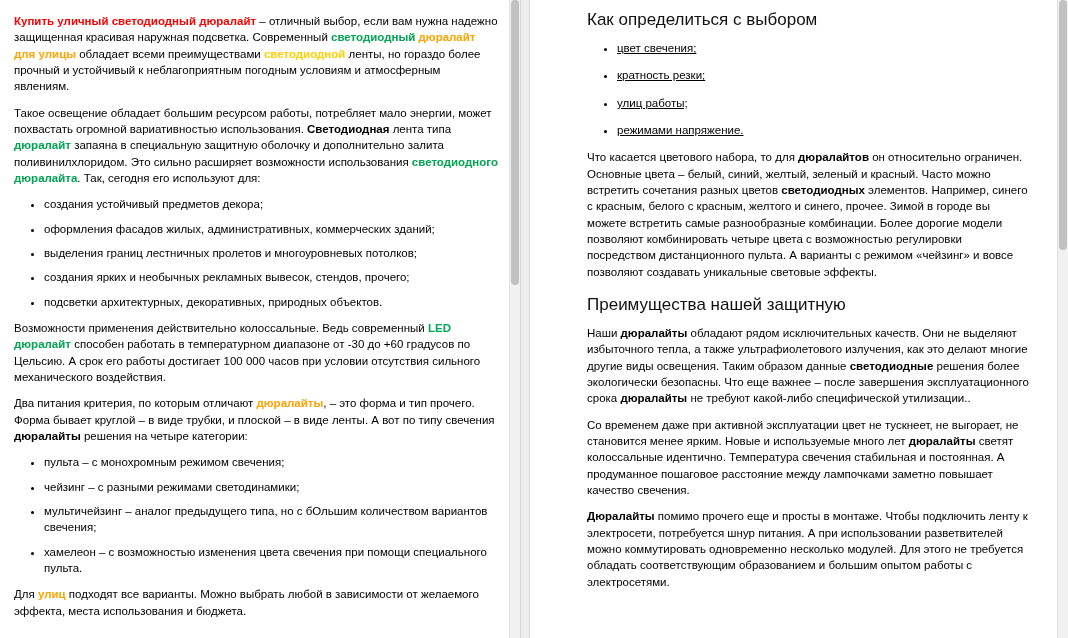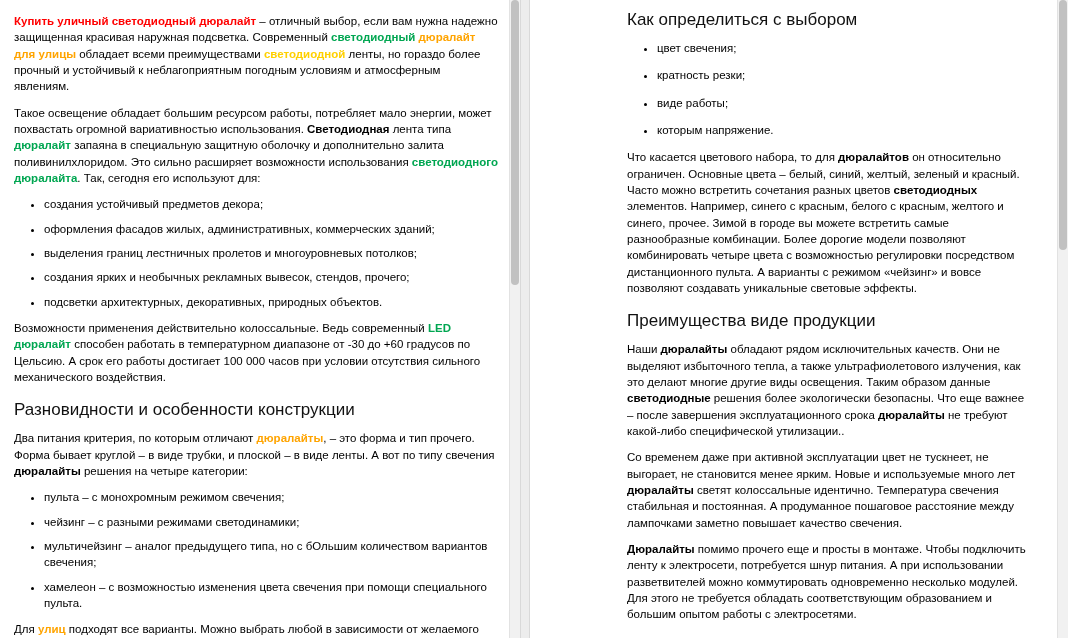--- a/index.html
+++ b/index.html
@@ -3,34 +3,34 @@
 <meta charset="utf-8">
 <style>
   * { margin:0; padding:0; box-sizing:border-box; }
   html,body { width:1068px; height:638px; background:#ffffff; overflow:hidden; }
   body { font-family:"Liberation Sans", sans-serif; color:#000; }
 
   .workspace { display:flex; width:1068px; height:638px; }
 
   .pane { position:relative; background:#ffffff; height:638px; overflow:hidden; }
   .pane-left { width:520px; }
-  .pane-right { flex:1;padding-left:40px; }
+  .pane-right { flex:1; }
 
   .divider { width:10px; background:#ededed; border-left:1px solid #d9d9d9; border-right:1px solid #d9d9d9; }
 
   .content { height:100%; overflow:hidden; }
   .content-left { padding:13px 22px 0 14px; }
   .content-right { padding:8px 36px 0 57px; }
 
   .content p { font-size:11.5px; line-height:1.42; margin-bottom:10px; }
   .content h2 { font-size:17px; font-weight:400; color:#111; margin:15px 0 10px 0; }
   .content-right h2:first-child { margin-top:2px; }
   .content ul { list-style:disc; margin:2px 0 10px 0; padding-left:30px; }
   .content li { font-size:11.5px; line-height:1.42; margin-bottom:8px; }
-  .content-right li { margin-bottom:11px; }
+  .content-right li { margin-bottom:11px;text-decoration:underline; }
 
   .scrollbar { position:absolute; top:0; right:0; width:11px; height:638px; background:#f1f1f1; border-left:1px solid #e2e2e2; }
   .scroll-thumb { position:absolute; left:1px; width:8px; background:#c1c1c1; border-radius:4px; }
   .thumb-left { top:0; height:285px; }
   .thumb-right { top:0; height:250px; }
 </style>
 </head>
 <body>
 
 <div class="workspace">
@@ -40,21 +40,20 @@
         <p><span style="font-weight: 700; color: rgb(255, 0, 0);">Купить уличный светодиодный дюралайт</span><span> – отличный выбор, если вам нужна надежно защищенная красивая наружная подсветка. Современный </span><span style="font-weight: 700; color: rgb(0, 166, 81);">светодиодный</span><span style="font-weight: 700; color: rgb(255, 164, 0);"> дюралайт для улицы</span><span> обладает всеми преимуществами </span><span style="font-weight: 700; color: rgb(255, 208, 0);">светодиодной</span><span> ленты, но гораздо более прочный и устойчивый к неблагоприятным погодным условиям и атмосферным явлениям.</span></p>
         <p><span>Такое освещение обладает большим ресурсом работы, потребляет мало энергии, может похвастать огромной вариативностью использования. </span><span style="font-weight: 700;">Светодиодная</span><span> лента типа </span><span style="font-weight: 700; color: rgb(0, 166, 81);">дюралайт</span><span> запаяна в специальную защитную оболочку и дополнительно залита поливинилхлоридом. Это сильно расширяет возможности использования </span><span style="font-weight: 700; color: rgb(0, 166, 81);">светодиодного дюралайта</span><span>. Так, сегодня его используют для:</span></p>
         <ul>
           <li>создания устойчивый предметов декора;</li>
           <li>оформления фасадов жилых, административных, коммерческих зданий;</li>
           <li>выделения границ лестничных пролетов и многоуровневых потолков;</li>
           <li>создания ярких и необычных рекламных вывесок, стендов, прочего;</li>
           <li>подсветки архитектурных, декоративных, природных объектов.</li>
         </ul>
         <p><span>Возможности применения действительно колоссальные. Ведь современный </span><span style="font-weight: 700; color: rgb(0, 166, 81);">LED дюралайт</span><span> способен работать в температурном диапазоне от -30 до +60 градусов по Цельсию. А срок его работы достигает 100 000 часов при условии отсутствия сильного механического воздействия.</span></p>
-        <h2>Разновидности и особенности конструкции</h2>
         <p><span>Два питания критерия, по которым отличают </span><span style="font-weight: 700; color: rgb(255, 164, 0);">дюралайты</span><span>, – это форма и тип прочего. Форма бывает круглой – в виде трубки, и плоской – в виде ленты. А вот по типу свечения </span><span style="font-weight: 700;">дюралайты</span><span> решения на четыре категории:</span></p>
         <ul>
           <li>пульта – с монохромным режимом свечения;</li>
           <li>чейзинг – с разными режимами светодинамики;</li>
           <li>мультичейзинг – аналог предыдущего типа, но с бОльшим количеством вариантов свечения;</li>
           <li>хамелеон – с возможностью изменения цвета свечения при помощи специального пульта.</li>
         </ul>
         <p><span>Для </span><span style="font-weight: 700; color: rgb(255, 164, 0); text-align: center;">улиц</span><span> подходят все варианты. Можно выбрать любой в зависимости от желаемого эффекта, места использования и бюджета. </span></p>
       </div>
     <div class="scrollbar">
@@ -63,25 +62,25 @@
   </section>
 
   <div class="divider"></div>
 
   <section class="pane pane-right">
     <div class="content content-right">
         <h2>Как определиться с выбором</h2>
         <ul>
           <li>цвет свечения;</li>
           <li>кратность резки;</li>
-          <li>виде работы;</li>
-          <li>которым напряжение.</li>
+          <li>улиц работы;</li>
+          <li>режимами напряжение.</li>
         </ul>
         <p><span>Что касается цветового набора, то для </span><span style="font-weight: 700;">дюралайтов</span><span> он относительно ограничен. Основные цвета – белый, синий, желтый, зеленый и красный. Часто можно встретить сочетания разных цветов </span><span style="font-weight: 700;">светодиодных</span><span> элементов. Например, синего с красным, белого с красным, желтого и синего, прочее. Зимой в городе вы можете встретить самые разнообразные комбинации. Более дорогие модели позволяют комбинировать четыре цвета с возможностью регулировки посредством дистанционного пульта. А варианты с режимом «чейзинг» и вовсе позволяют создавать уникальные световые эффекты.</span></p>
-        <h2>Преимущества виде продукции</h2>
+        <h2>Преимущества нашей защитную</h2>
         <p><span>Наши </span><span style="font-weight: 700;">дюралайты</span><span> обладают рядом исключительных качеств. Они не выделяют избыточного тепла, а также ультрафиолетового излучения, как это делают многие другие виды освещения. Таким образом данные </span><span style="font-weight: 700;">светодиодные</span><span> решения более экологически безопасны. Что еще важнее – после завершения эксплуатационного срока </span><span style="font-weight: 700;">дюралайты</span><span> не требуют какой-либо специфической утилизации..</span></p>
         <p><span>Со временем даже при активной эксплуатации цвет не тускнеет, не выгорает, не становится менее ярким. Новые и используемые много лет </span><span style="font-weight: 700;">дюралайты</span><span> светят колоссальные идентично. Температура свечения стабильная и постоянная. А продуманное пошаговое расстояние между лампочками заметно повышает качество свечения.</span></p>
         <p><span style="font-weight: 700;">Дюралайты</span><span> помимо прочего еще и просты в монтаже. Чтобы подключить ленту к электросети, потребуется шнур питания. А при использовании разветвителей можно коммутировать одновременно несколько модулей. Для этого не требуется обладать соответствующим образованием и большим опытом работы с электросетями.</span></p>
       </div>
     <div class="scrollbar">
       <div class="scroll-thumb thumb-right"></div>
     </div>
   </section>
 
 </div>

